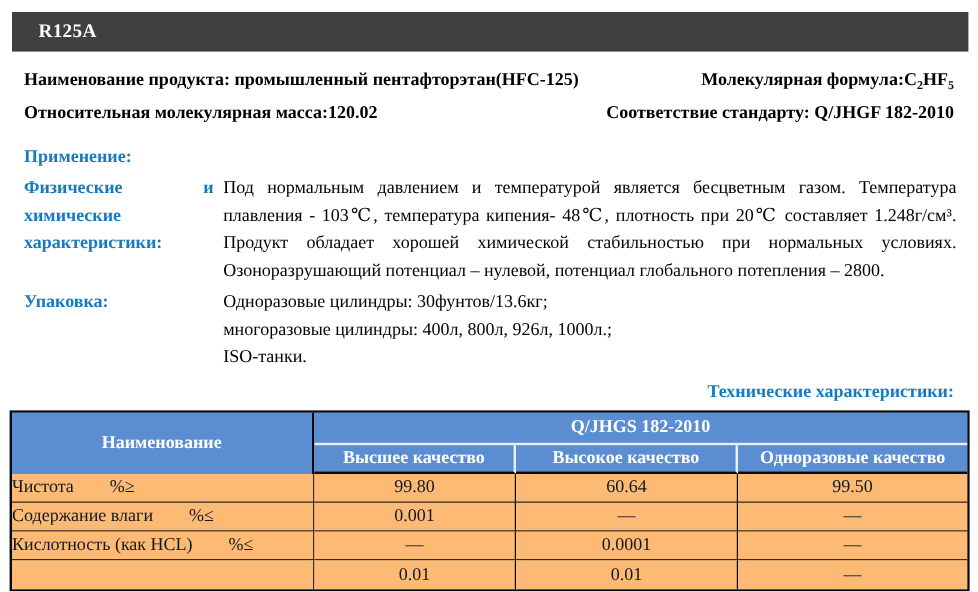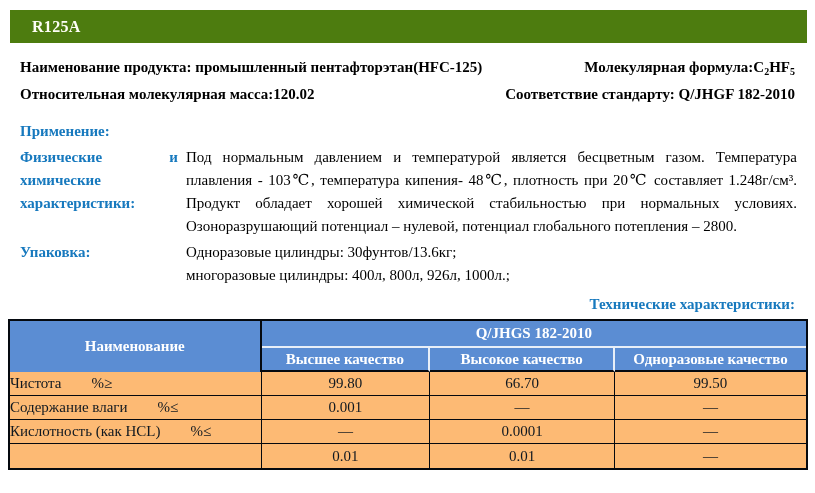--- a/index.html
+++ b/index.html
@@ -8,21 +8,21 @@
     width:815px;height:493px;
     background:#ffffff;
     overflow:hidden;
     font-family:"Liberation Serif","DejaVu Serif",serif;
     color:#000;
   }
   
   .title-bar{
     margin:10px 8px 0 10px;
     height:33px;
-    background:#4d7c0f;
+    background:#404040;
     display:flex;align-items:center;
     padding-left:22px;box-sizing:border-box;
   }
   .title-bar .title{
     color:#fdfdf5;font-weight:bold;font-size:16px;letter-spacing:.3px;
   }
   
   .info{margin:13px 20px 0 20px;font-weight:bold;font-size:15px;}
   .info-row{display:flex;justify-content:space-between;line-height:23px;}
   .sub{font-size:10px;vertical-align:-3px;font-weight:bold;}
@@ -100,20 +100,21 @@
     <div class="section">
       <div class="section-label">Физические и химические характеристики:</div>
       <div class="section-body">Под нормальным давлением и температурой является бесцветным газом. Температура плавления - 103℃, температура кипения- 48℃, плотность при 20℃ составляет 1.248г/см³. Продукт обладает хорошей химической стабильностью при нормальных условиях. Озоноразрушающий потенциал – нулевой, потенциал глобального потепления – 2800.</div>
     </div>
 
     <div class="section">
       <div class="section-label">Упаковка:</div>
       <div class="section-body">
         <div class="line">Одноразовые цилиндры: 30фунтов/13.6кг;</div>
         <div class="line">многоразовые цилиндры: 400л, 800л, 926л, 1000л.;</div>
+        <div class="line">ISO-танки.</div>
       </div>
     </div>
 
   </div>
 
   <div class="tech-heading">Технические характеристики:</div>
 
   <div class="spec-table-wrap">
     <table class="spec">
       <colgroup>
@@ -129,21 +130,21 @@
         </tr>
         <tr>
           <td class="hdr cell-grade mid">Высшее качество</td>
           <td class="hdr cell-grade mid">Высокое качество</td>
           <td class="hdr cell-grade">Одноразовые качество</td>
         </tr>
 
         <tr class="body-row">
           <td class="param vline"><span>Чистота</span><span class="sym">%≥</span></td>
           <td class="val vline">99.80</td>
-          <td class="val vline">66.70</td>
+          <td class="val vline">60.64</td>
           <td class="val">99.50</td>
         </tr>
         <tr class="body-row">
           <td class="param vline"><span>Содержание влаги</span><span class="sym">%≤</span></td>
           <td class="val vline">0.001</td>
           <td class="val vline">—</td>
           <td class="val">—</td>
         </tr>
         <tr class="body-row">
           <td class="param vline"><span>Кислотность (как HCL)</span><span class="sym">%≤</span></td>

